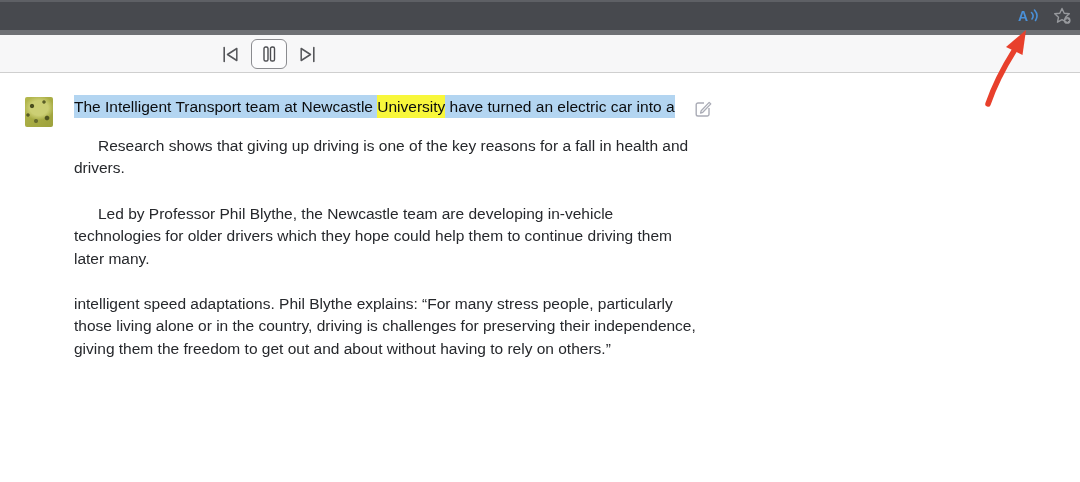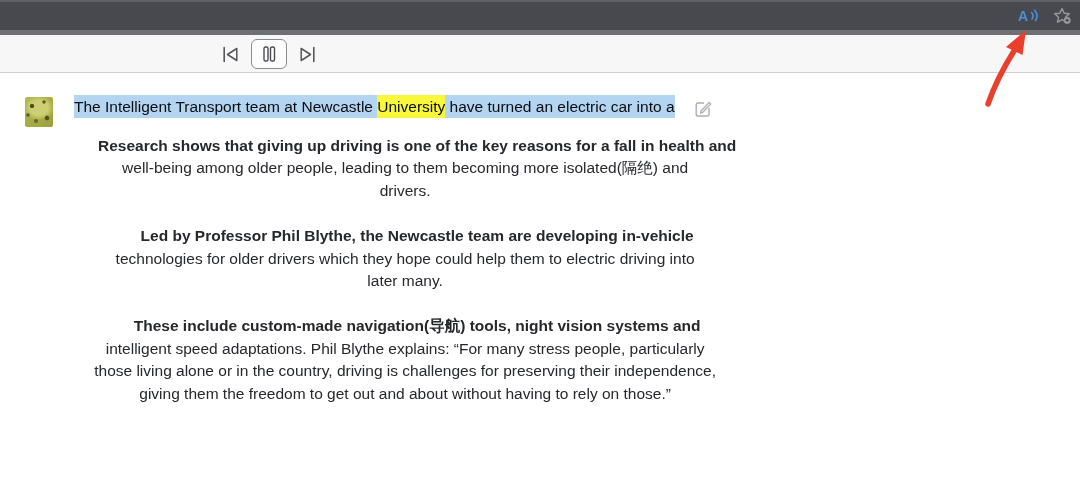--- a/index.html
+++ b/index.html
@@ -30,21 +30,21 @@
   }
   .transport-btn { background:transparent; border:none; padding:0; line-height:0; cursor:pointer; }
   .pause-btn {
     width:36px; height:30px; background:#fcfcfd;
     border:1.5px solid #8a8b8f; border-radius:6px;
     display:flex; align-items:center; justify-content:center;
     padding:0; cursor:pointer; box-sizing:border-box;
   }
 
   
-  .content { position:absolute; left:0; top:74px; width:950px; height:408px; background:#fff;text-align:center; }
+  .content { position:absolute; left:0; top:74px; width:950px; height:408px; background:#fff; }
   .thumb {
     position:absolute; left:25px; top:23px; width:28px; height:30px; border-radius:2px;
     background:
       radial-gradient(4px 4px at 7px 9px,  #4a4e1e 0 1.6px, transparent 2.6px),
       radial-gradient(3px 3px at 19px 5px, #5a5e26 0 1.2px, transparent 2.2px),
       radial-gradient(5px 5px at 22px 21px,#50541f 0 1.8px, transparent 2.8px),
       radial-gradient(4px 4px at 11px 24px,#666a2c 0 1.5px, transparent 2.5px),
       radial-gradient(3px 3px at 3px 18px, #585c24 0 1.2px, transparent 2.2px),
       radial-gradient(22px 18px at 14px 11px, #ccCF74 0 9px, transparent 15px),
       linear-gradient(135deg, #b4b84d, #9da13c);
@@ -57,21 +57,21 @@
   .hl-sel  { background:#b3d5f1; }
   .hl-word { background:#f8f73b; }
   .edit-btn { position:absolute; left:694px; top:25px; background:transparent; border:none; padding:0; line-height:0; cursor:pointer; }
 
   .paragraphs {
     position:absolute; left:74px; top:61px;
     font-size:15.5px; line-height:22.4px; color:#26282c;
   }
   .para { margin:0 0 23px 0; }
   .line { white-space:nowrap; }
-  .line.indent { padding-left:24px;font-weight:bold; }
+  .line.indent { padding-left:24px; }
 
   
   .arrow-overlay { position:absolute; left:0; top:0; width:1080px; height:482px; pointer-events:none; z-index:10; }
 </style>
 </head>
 <body>
 
 <div class="screen">
 
   <div class="top-bar">
@@ -124,33 +124,31 @@
     <button class="edit-btn">
       <svg width="19" height="19" viewBox="0 0 19 19">
         <path d="M15 9 v6.2 a1.8 1.8 0 0 1 -1.8 1.8 H4.0 a1.8 1.8 0 0 1 -1.8 -1.8 V5.8 A1.8 1.8 0 0 1 4.0 4 H10" fill="none" stroke="#aaacb6" stroke-width="1.4"></path>
         <path d="M7.2 11.8 L15.2 3.4 l1.6 1.5 L8.8 13.3 l-2.3 0.8 Z" fill="#ffffff" stroke="#aaacb6" stroke-width="1.3" stroke-linejoin="round"></path>
       </svg>
     </button>
 
     <div class="paragraphs">
         <div class="para">
           <div class="line indent">Research shows that giving up driving is one of the key reasons for a fall in health and</div>
-          <div class="line">well-being among older people, leading to them becoming more isolated(隔绝) and</div>
           <div class="line">drivers.</div>
         </div>
         <div class="para">
           <div class="line indent">Led by Professor Phil Blythe, the Newcastle team are developing in-vehicle</div>
-          <div class="line">technologies for older drivers which they hope could help them to electric driving into</div>
+          <div class="line">technologies for older drivers which they hope could help them to continue driving them</div>
           <div class="line">later many.</div>
         </div>
         <div class="para">
-          <div class="line indent">These include custom-made navigation(导航) tools, night vision systems and</div>
           <div class="line">intelligent speed adaptations. Phil Blythe explains: “For many stress people, particularly</div>
           <div class="line">those living alone or in the country, driving is challenges for preserving their independence,</div>
-          <div class="line">giving them the freedom to get out and about without having to rely on those.”</div>
+          <div class="line">giving them the freedom to get out and about without having to rely on others.”</div>
         </div>
       </div>
   </div>
 
   <svg class="arrow-overlay" viewBox="0 0 1080 482">
     <path d="M988 104 Q 997 78 1014 51" stroke="#e8402c" stroke-width="5.5" fill="none" stroke-linecap="round"></path>
     <polygon points="1026,30 1022.5,55 1006,47" fill="#e8402c"></polygon>
   </svg>
 
 </div>

